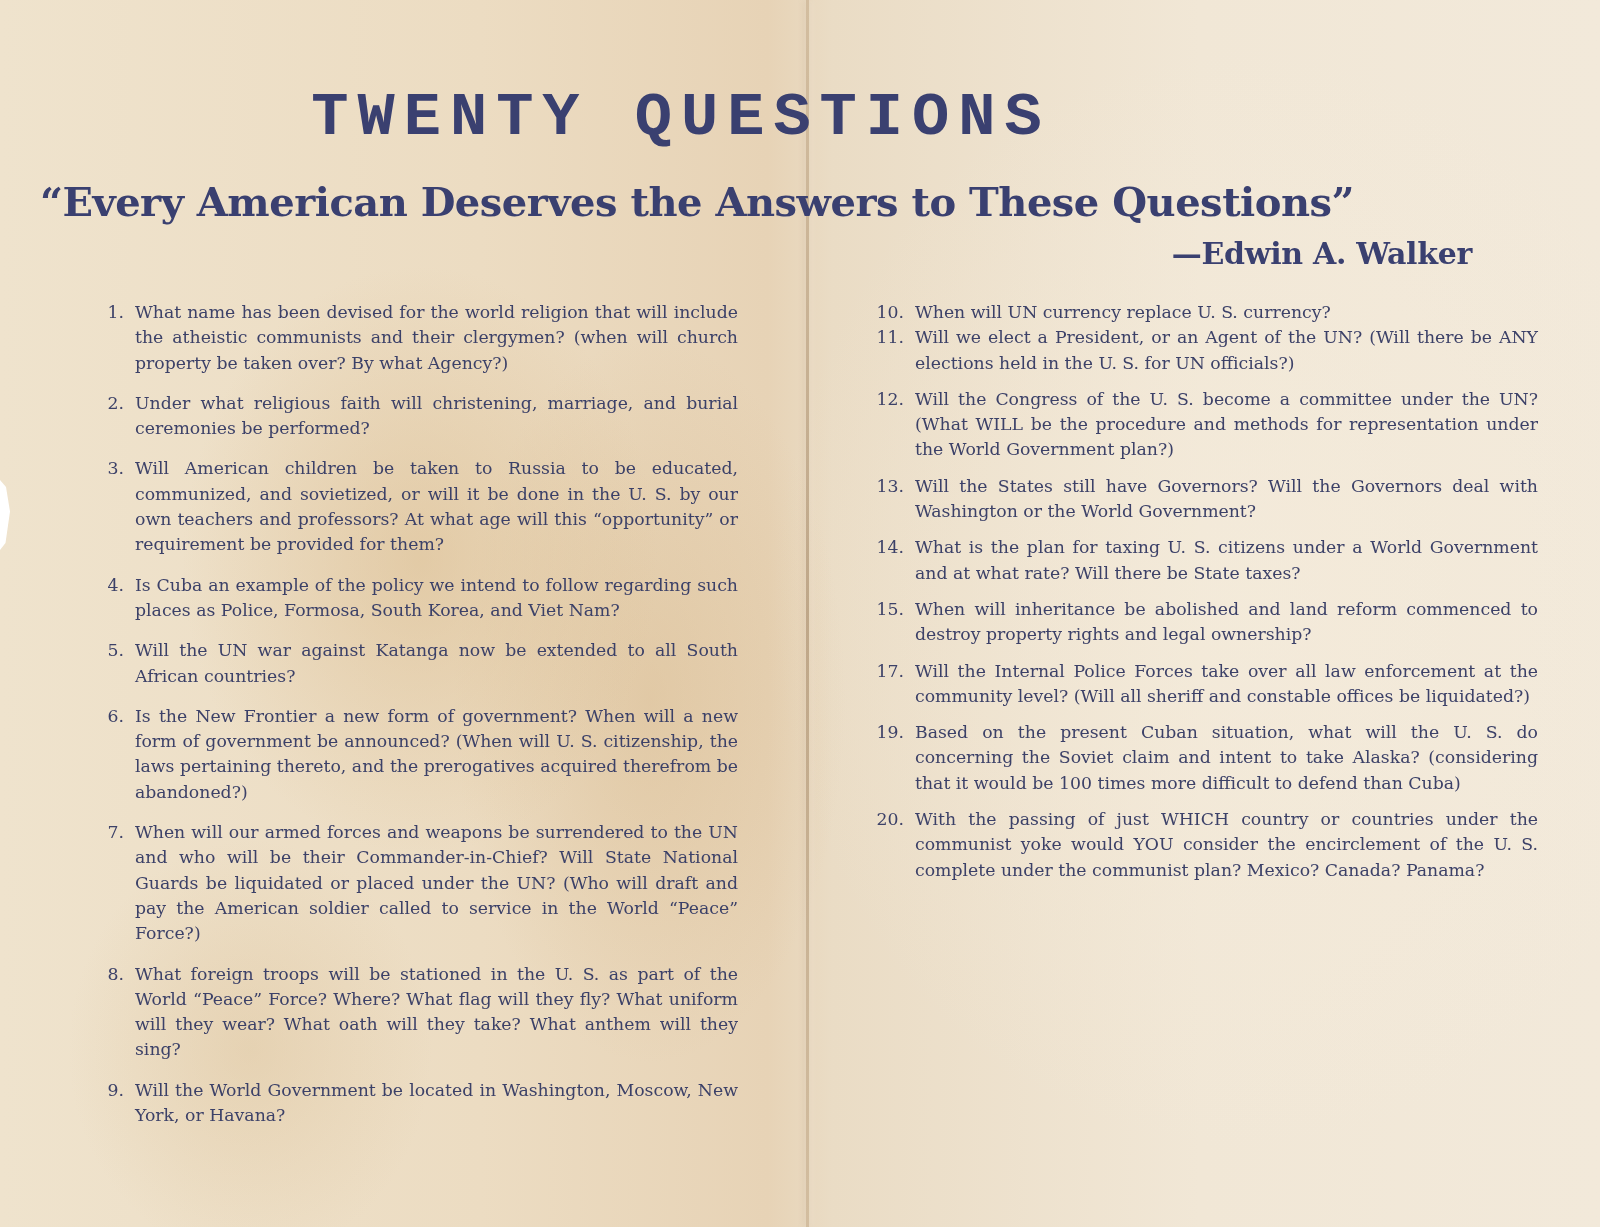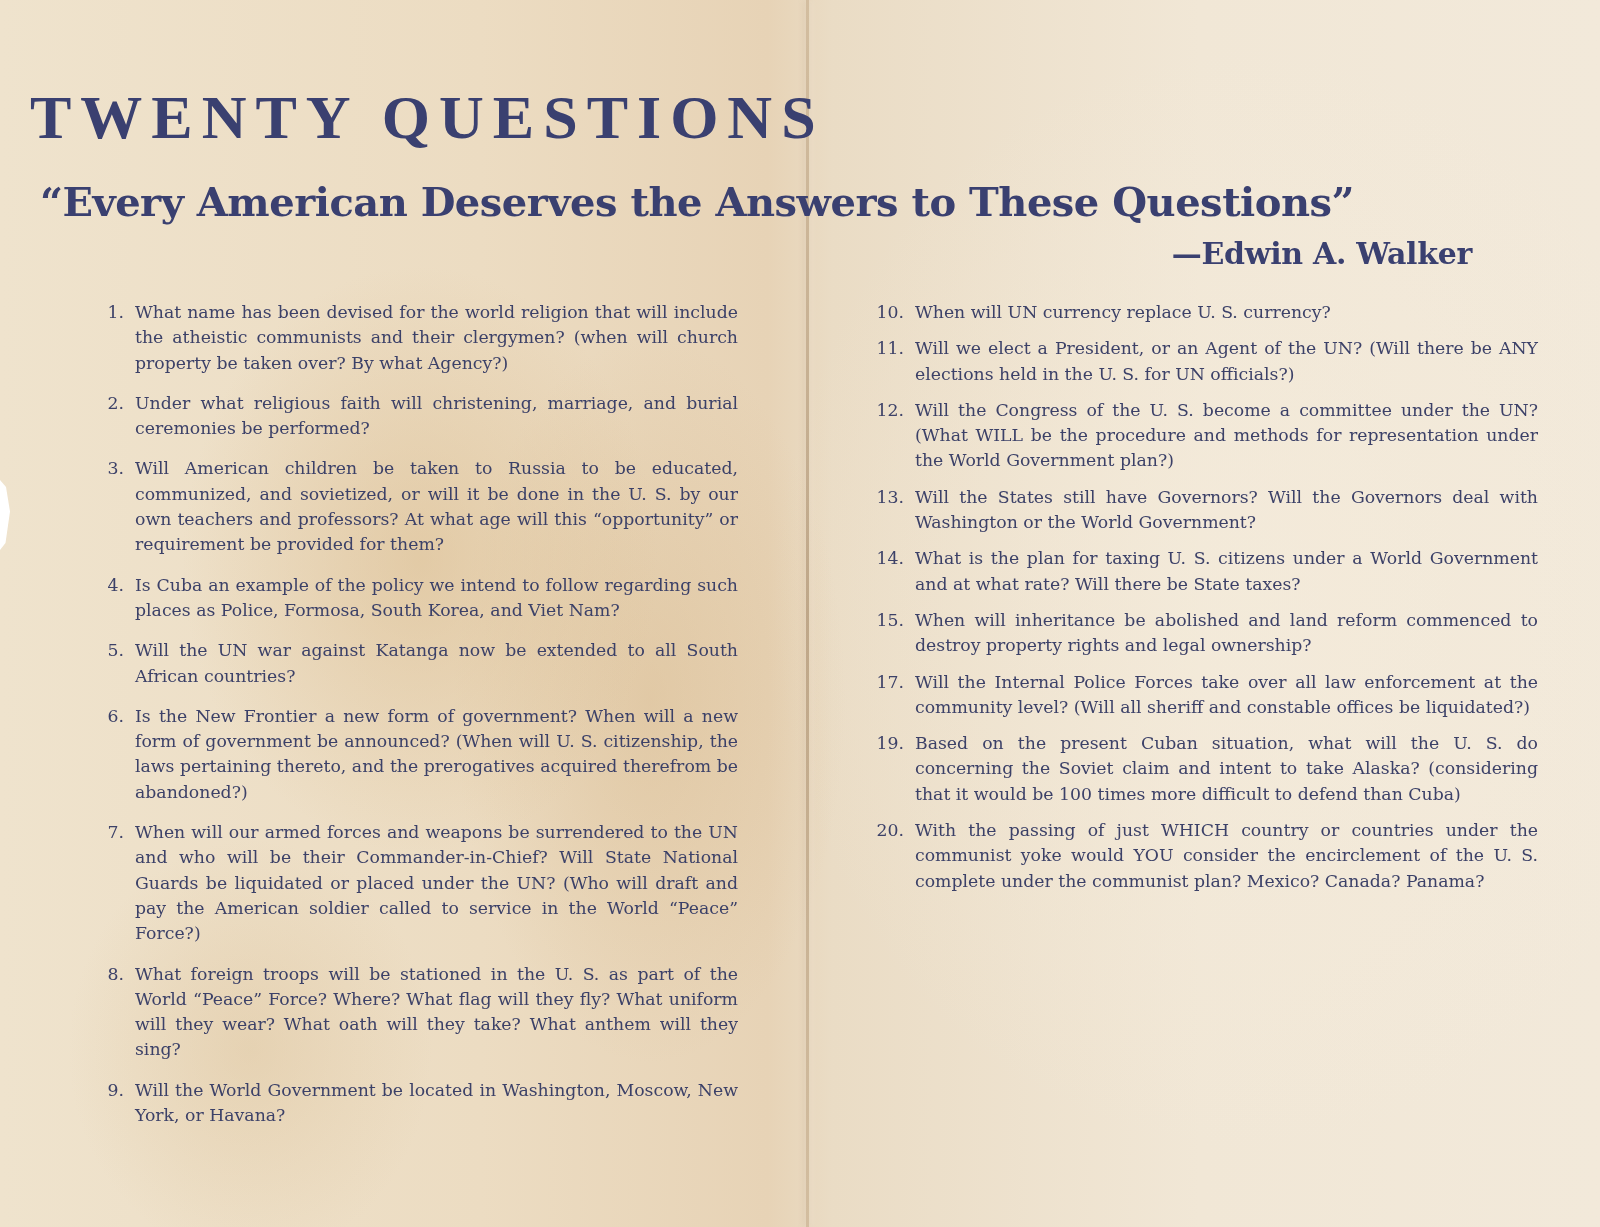--- a/index.html
+++ b/index.html
@@ -38,22 +38,22 @@
       width: 10px;
       height: 70px;
       background: #ffffff;
       clip-path: polygon(0 0, 60% 10%, 100% 45%, 55% 90%, 0 100%);
     }
     .title {
       position: absolute;
       left: 0;
       top: 82px;
       width: 1332px;
-      text-align: left;
-      font-family: Liberation Serif, serif;
+      text-align: center;
+      font-family: Liberation Mono, monospace;
       font-weight: bold;
       font-size: 62px;
       letter-spacing: 9px;
       color: #3a4070;
       padding-left: 30px;
       box-sizing: border-box;
     }
     .subtitle {
       position: absolute;
       left: 0;
@@ -146,21 +146,21 @@
       <span class="q-num">8.</span>
       <span class="q-text">What foreign troops will be stationed in the U. S. as part of the World “Peace” Force? Where? What flag will they fly? What uniform will they wear? What oath will they take? What anthem will they sing?</span>
     </div>
     <div class="q">
       <span class="q-num">9.</span>
       <span class="q-text">Will the World Government be located in Washington, Moscow, New York, or Havana?</span>
     </div>
   </div>
 
   <div class="col col-right">
-    <div class="q" style="margin-bottom:11px">
+    <div class="q" style="">
       <span class="q-num">10.</span>
       <span class="q-text">When will UN currency replace U. S. currency?</span>
     </div>
     <div class="q" style="margin-bottom:11px">
       <span class="q-num">11.</span>
       <span class="q-text">Will we elect a President, or an Agent of the UN? (Will there be ANY elections held in the U. S. for UN officials?)</span>
     </div>
     <div class="q" style="margin-bottom:11px">
       <span class="q-num">12.</span>
       <span class="q-text">Will the Congress of the U. S. become a committee under the UN? (What WILL be the procedure and methods for representation under the World Government plan?)</span>

